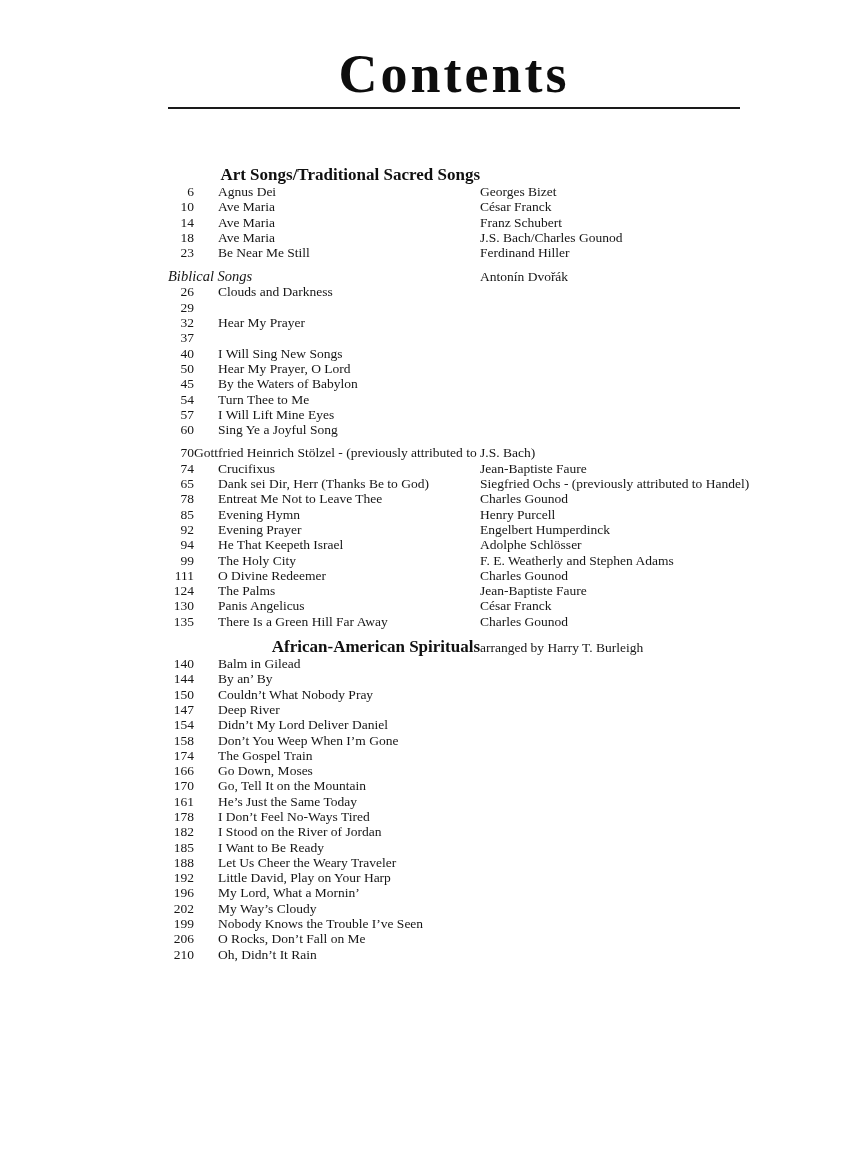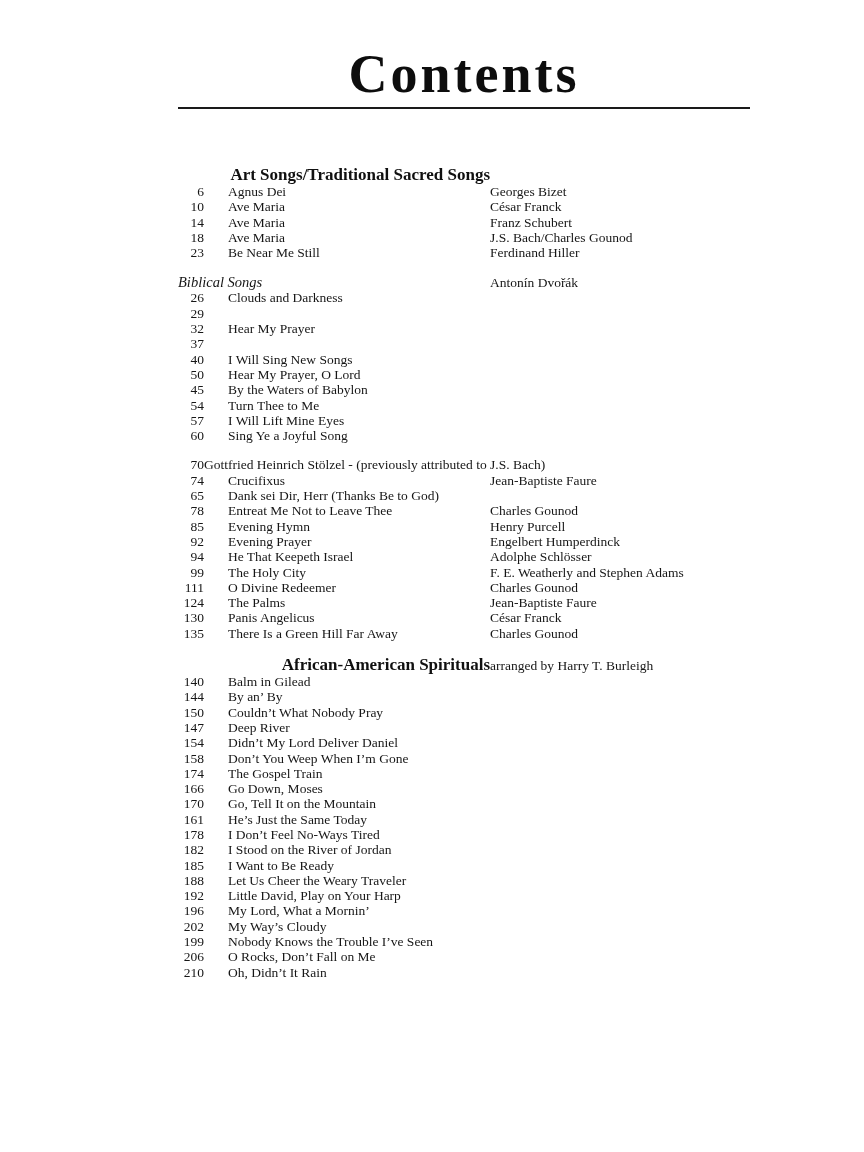--- a/index.html
+++ b/index.html
@@ -11,21 +11,21 @@
     position: relative;
     width: 864px;
     height: 1152px;
     background: #ffffff;
     color: #161616;
     font-family: "Liberation Serif", serif;
     overflow: hidden;
   }
   .content {
     position: absolute;
-    left: 178px;
+    left: 168px;
     top: 46px;
     width: 572px;
   }
   .title-block {
     text-align: center;
   }
   .page-title {
     font-size: 54px;
     line-height: 56px;
     font-weight: bold;
@@ -34,21 +34,21 @@
   }
   .title-rule {
     height: 0;
     border-top: 2px solid #1a1a1a;
     margin-top: 5px;
   }
   .toc {
     margin-top: 56px;
   }
   .section {
-    margin-top: 14px;
+    margin-top: 8px;
   }
   .section:first-child {
     margin-top: 0;
   }
   .heading-row {
     display: grid;
     grid-template-columns: 312px 1fr;
     align-items: baseline;
   }
   .heading-left.bold {
@@ -211,20 +211,21 @@
 
   <div class="row">
     <div class="num">74</div>
     <div class="song">Crucifixus</div>
     <div class="composer">Jean-Baptiste Faure</div>
   </div>
 
   <div class="row">
     <div class="num">65</div>
     <div class="song">Dank sei Dir, Herr (Thanks Be to God)</div>
+    <div class="composer">Siegfried Ochs - (previously attributed to Handel)</div>
   </div>
 
   <div class="row">
     <div class="num">78</div>
     <div class="song">Entreat Me Not to Leave Thee</div>
     <div class="composer">Charles Gounod</div>
   </div>
 
   <div class="row">
     <div class="num">85</div>

